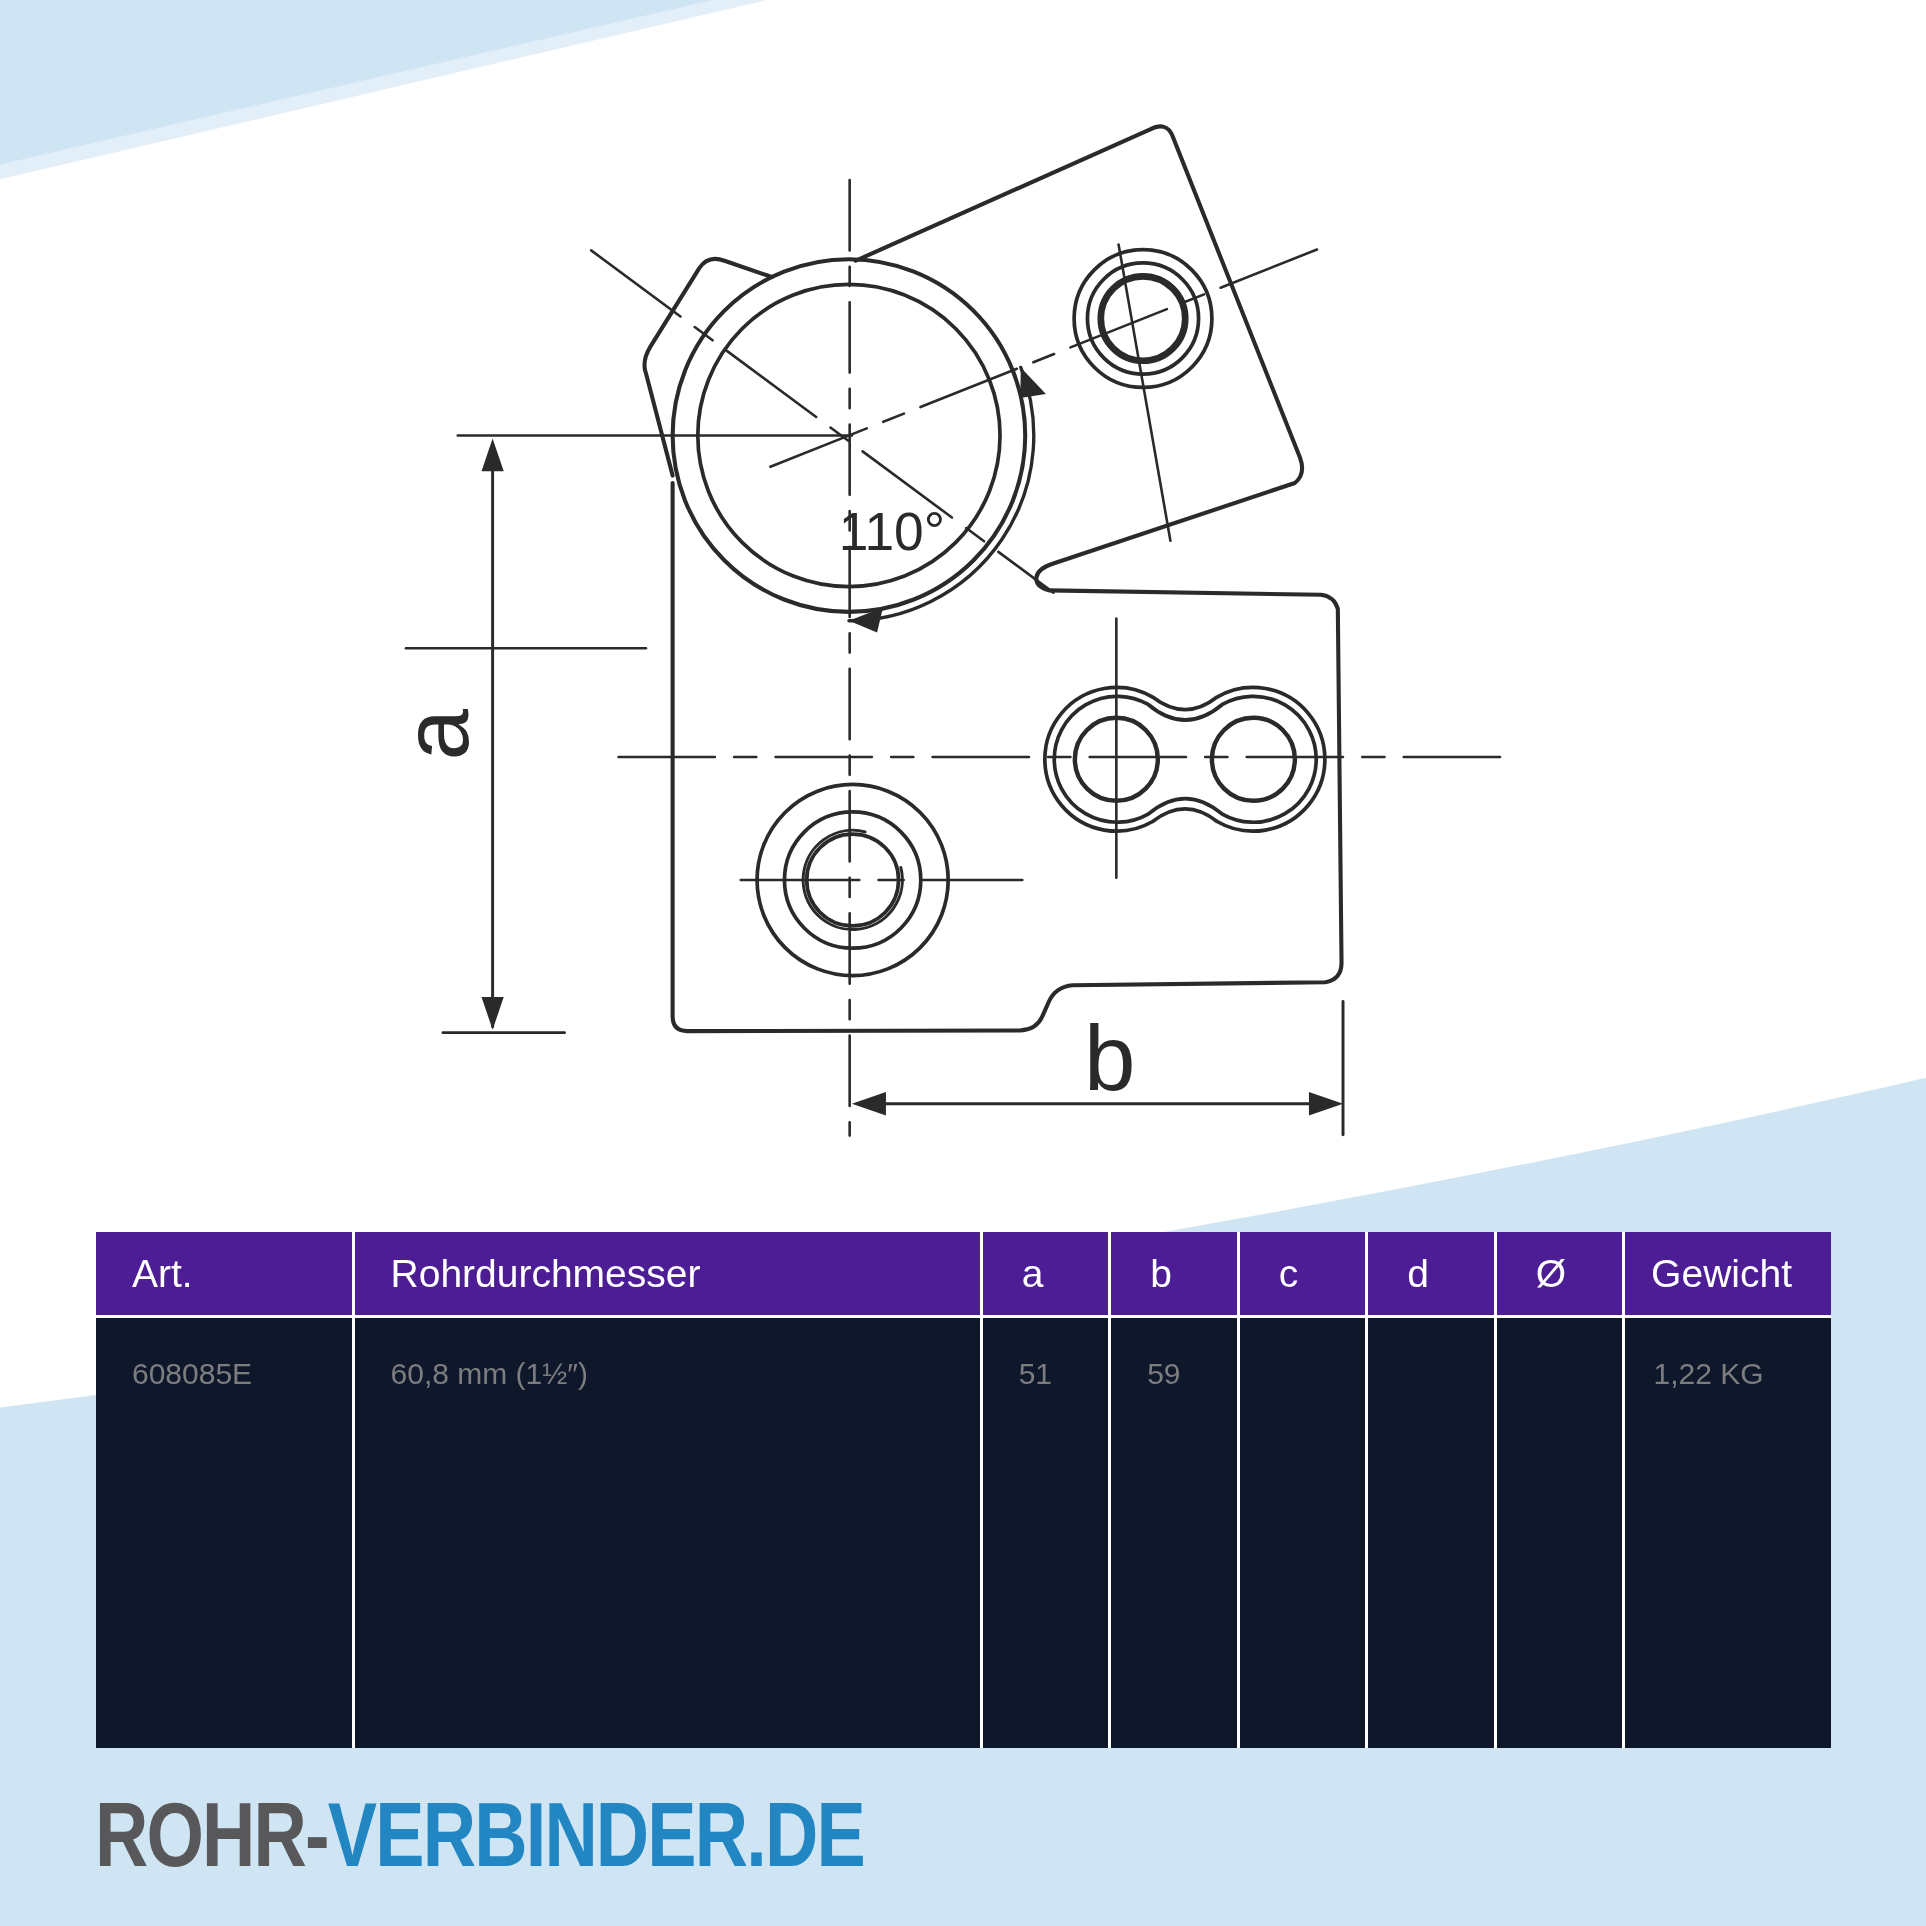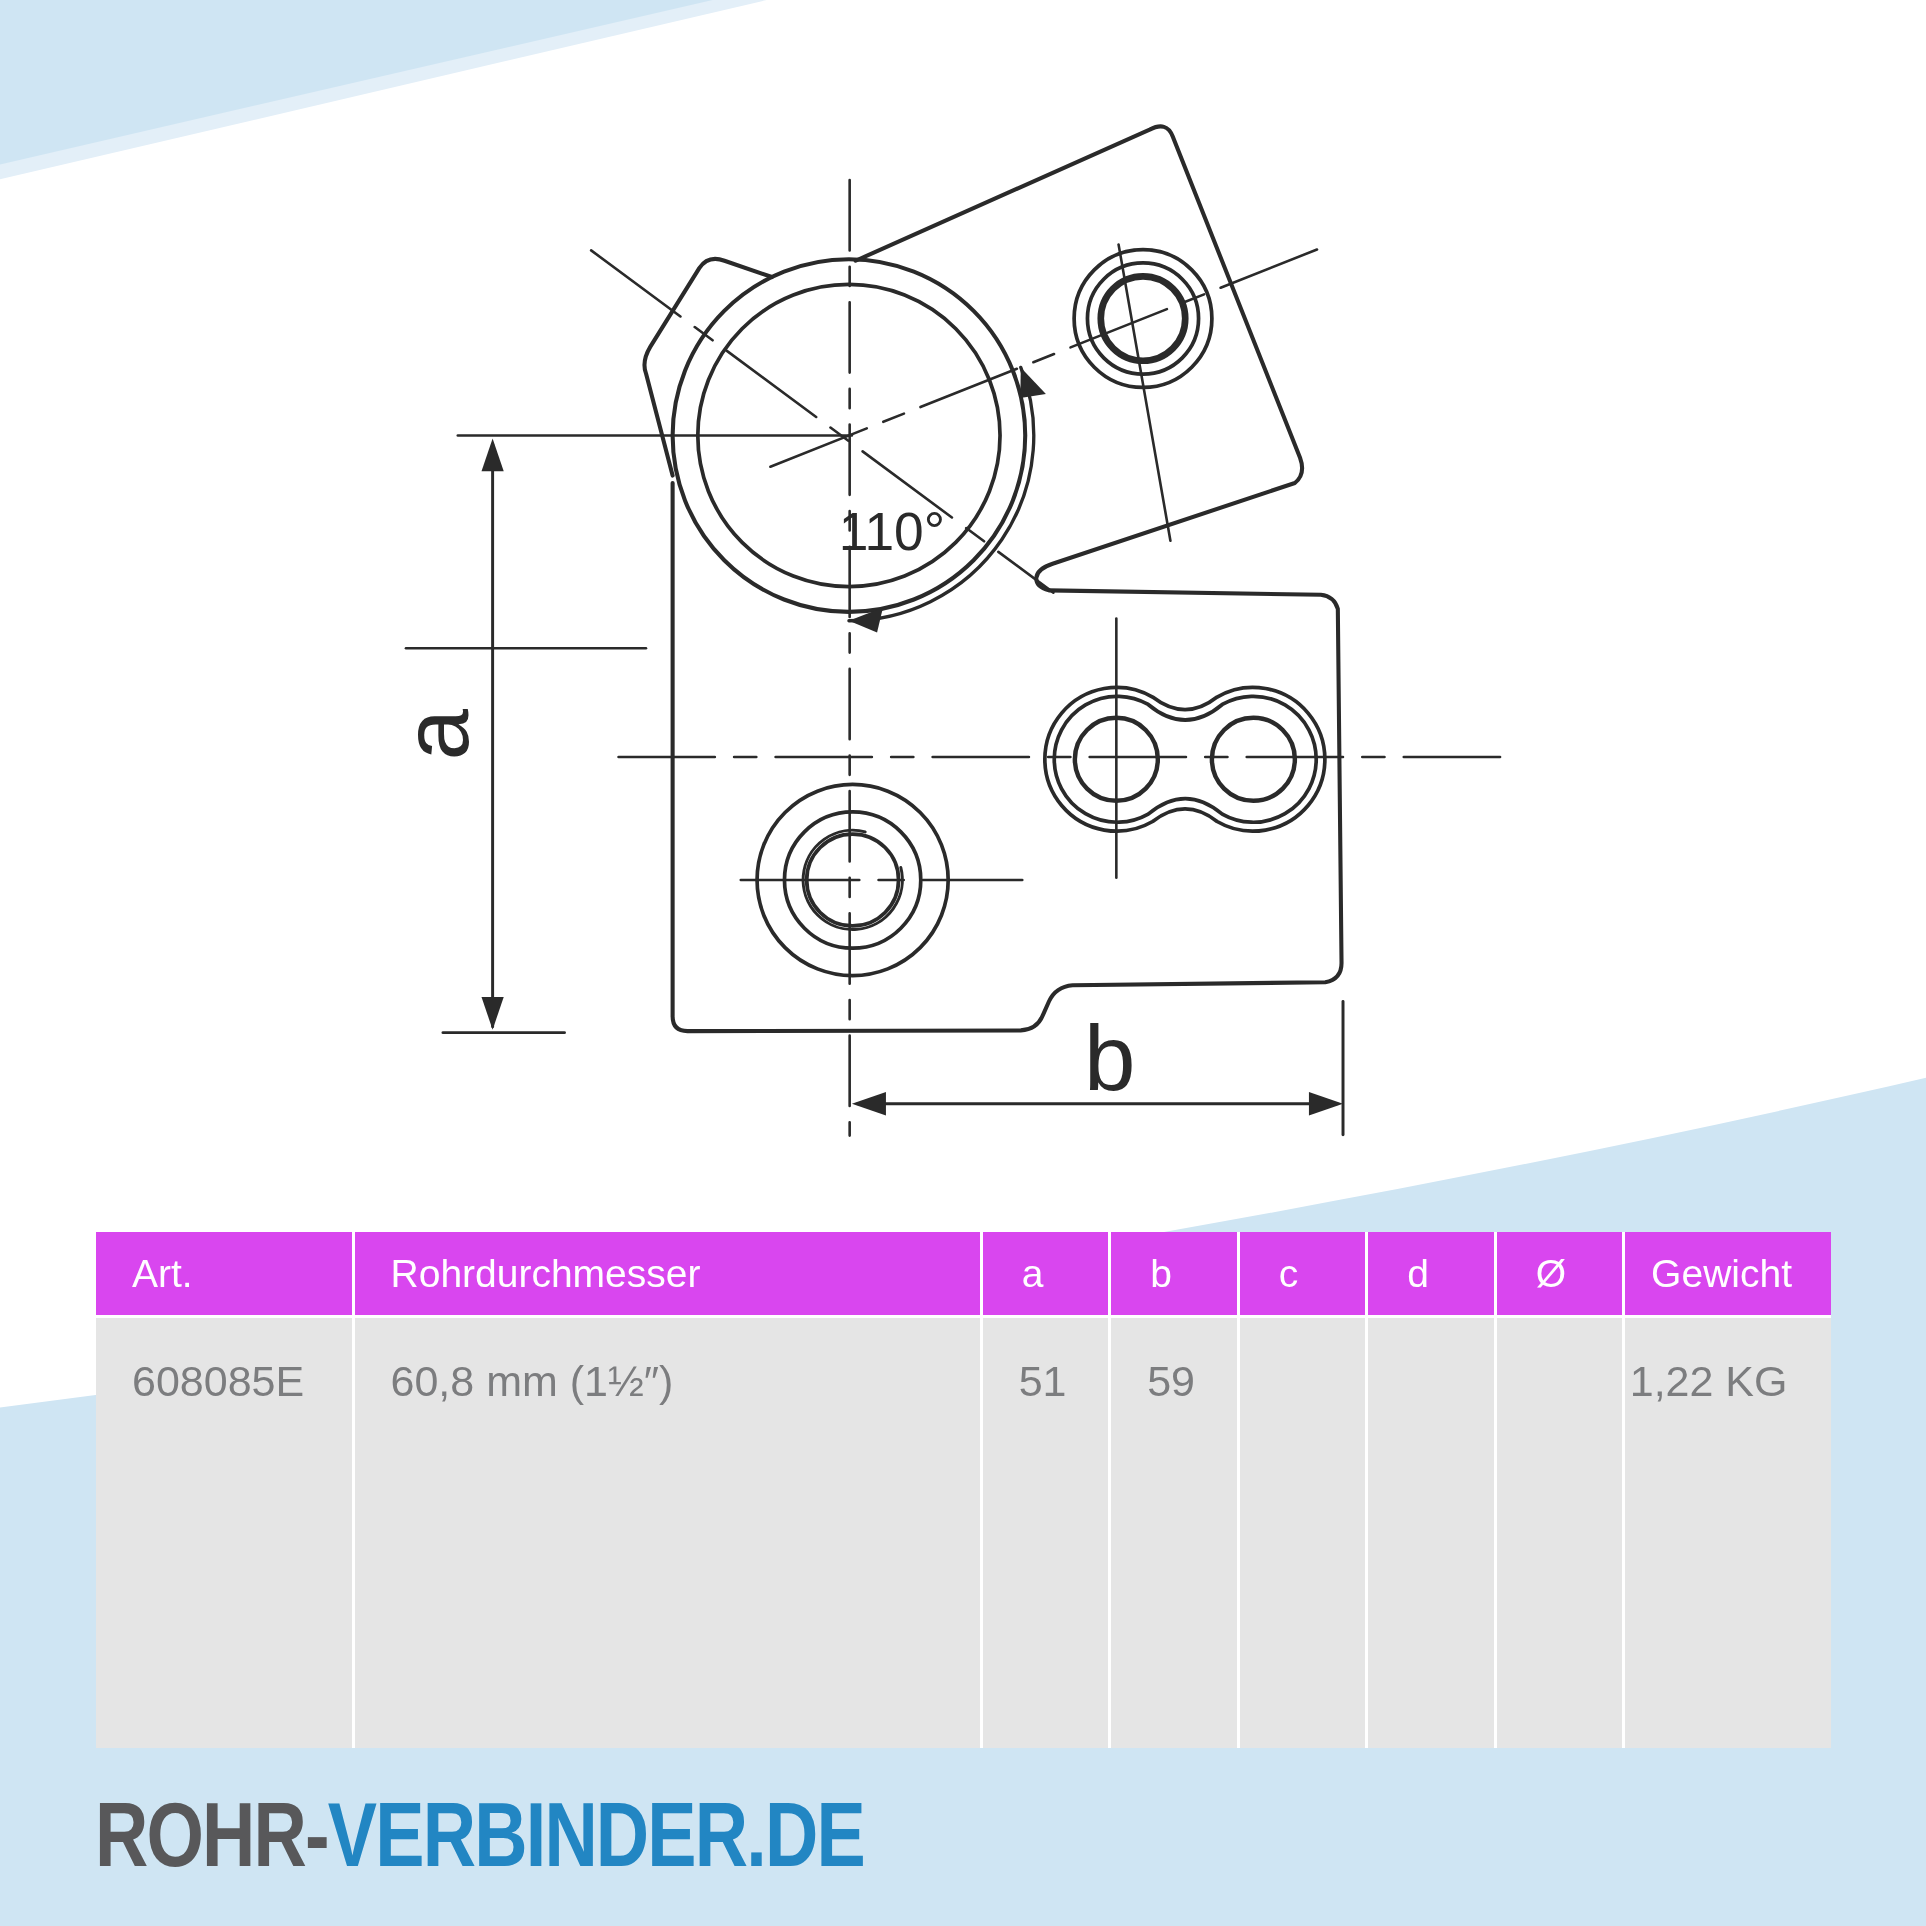--- a/index.html
+++ b/index.html
@@ -6,26 +6,26 @@
   body{width:1926px;height:1926px;position:relative;overflow:hidden;
        font-family:"Liberation Sans", sans-serif;}
   
   #scene{position:absolute;left:0;top:0;width:1926px;height:1926px;}
   
   #spec-table{position:absolute;left:96px;top:1232px;width:1735px;height:516px;
               border-collapse:collapse;table-layout:fixed;}
   #spec-table th,#spec-table td{border-right:3px solid #ffffff;overflow:hidden;
               white-space:nowrap;}
   #spec-table th:last-child,#spec-table td:last-child{border-right:none;}
-  #spec-table thead th{background:#d946ef;color:#ffffff;font-size:39px;font-weight:400;
+  #spec-table thead th{background:#4c1d95;color:#ffffff;font-size:39px;font-weight:400;
               height:83px;text-align:left;padding:0 0 0 36px;vertical-align:middle;
               border-bottom:3px solid #ffffff;}
   #spec-table thead th.num{padding-left:39px;}
   #spec-table thead th.right{text-align:right;padding:0 39px 0 0;}
-  #spec-table tbody td{background:#e5e5e5;color:#7c7d7f;font-size:43px;
+  #spec-table tbody td{background:#0f172a;color:#7c7d7f;font-size:30px;
               vertical-align:top;padding:39px 0 0 36px;}
   #spec-table tbody td.right{text-align:center;padding-right:39px;padding-left:0;}
   
   #logo{position:absolute;left:95px;top:1784px;font-size:90px;font-weight:800;
         letter-spacing:-2.2px;transform:scaleX(0.82);transform-origin:left top;
         white-space:nowrap;}
   #logo .p1{color:#58585a;}
   #logo .p2{color:#2286c3;}
 </style>
 </head>

